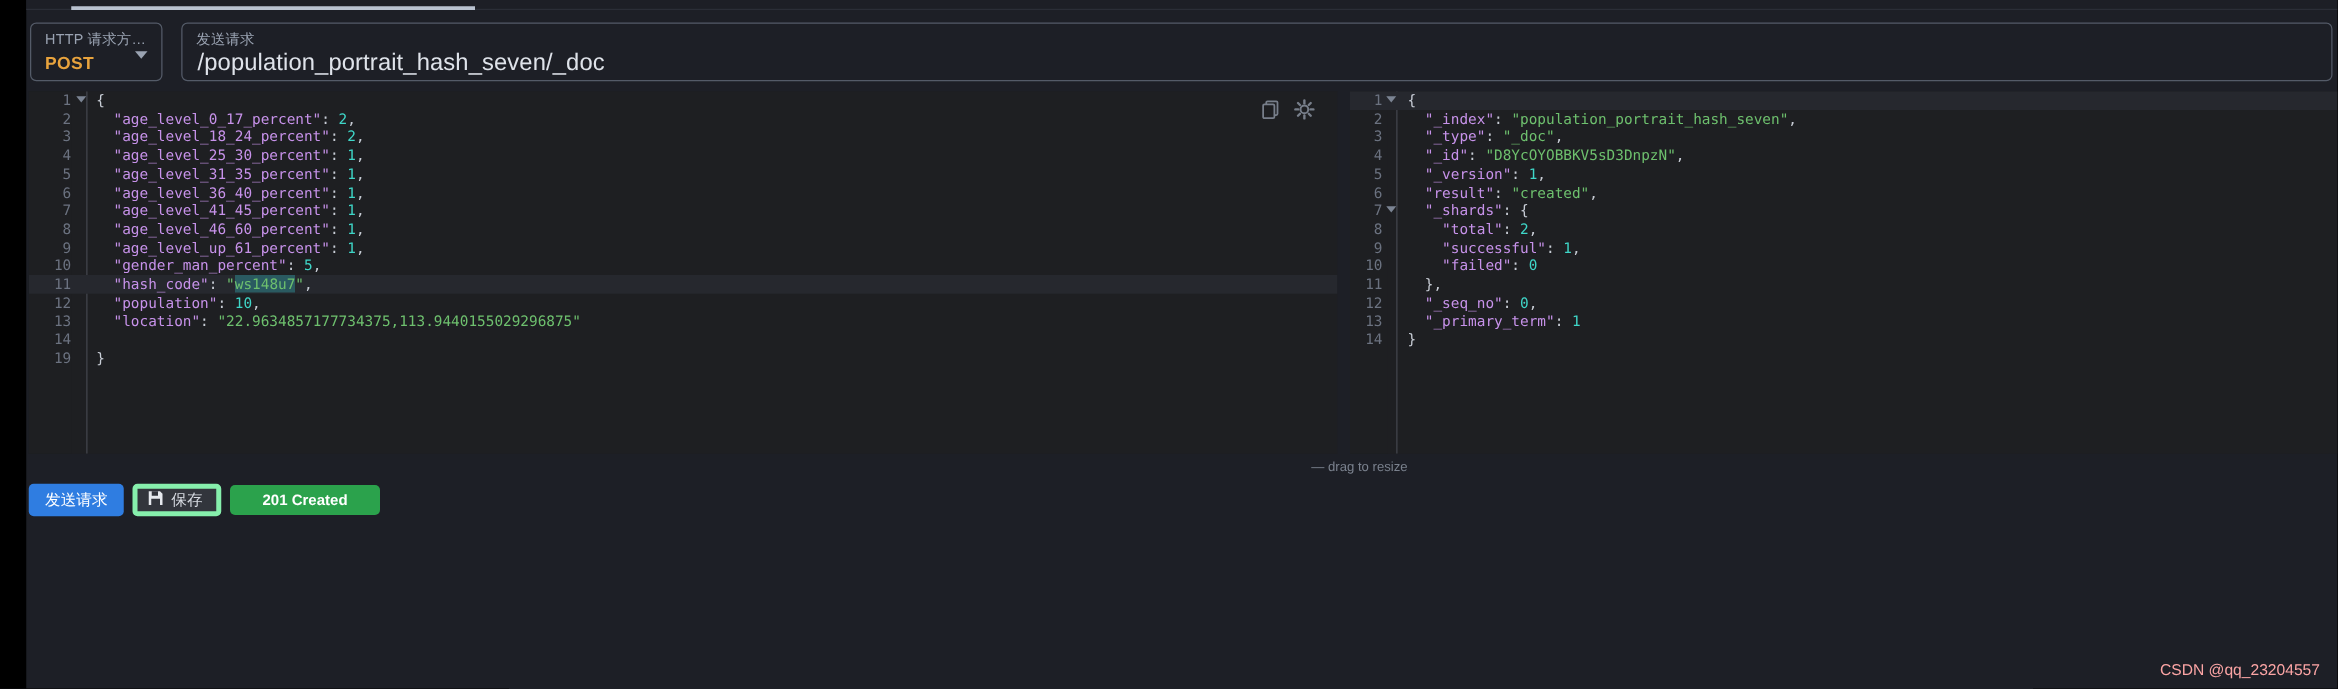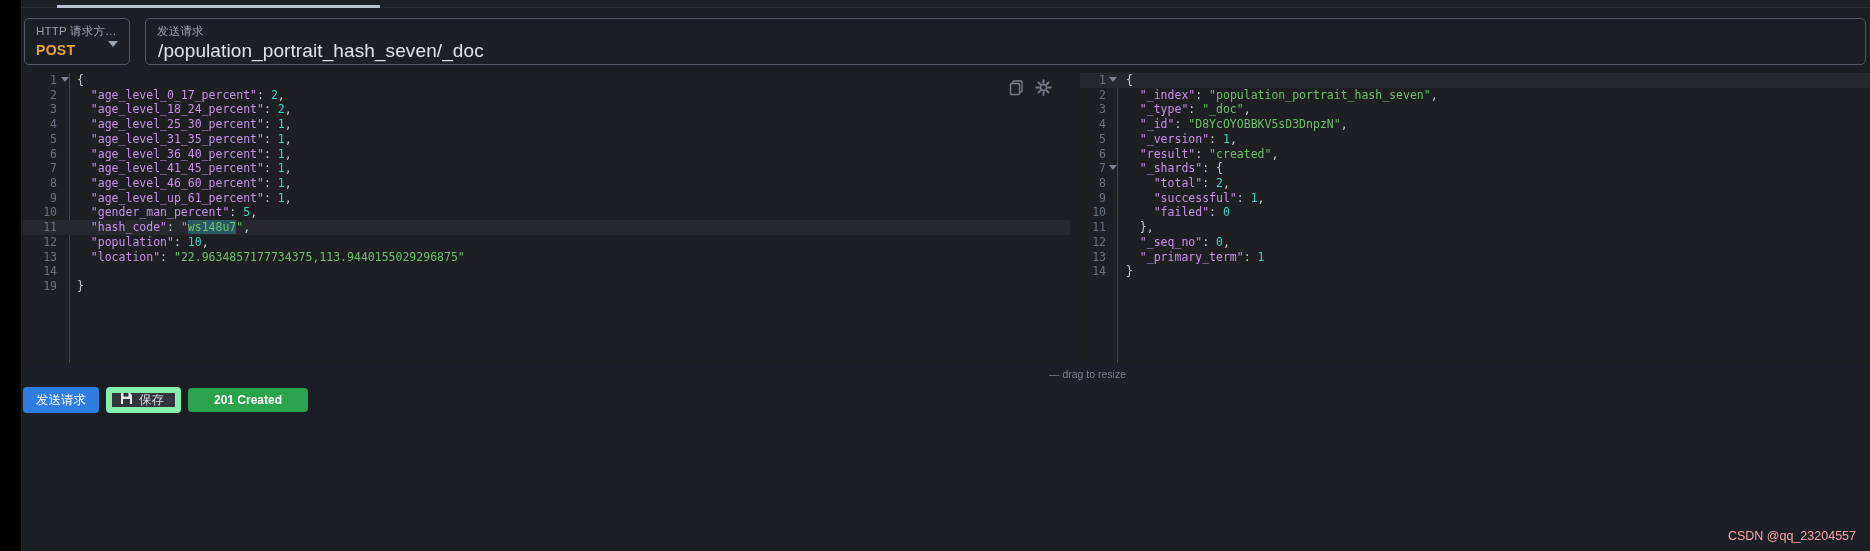--- a/index.html
+++ b/index.html
@@ -146,21 +146,21 @@
     height: 26px; padding: 0 13px;
     background: #2f7de1; color: #ffffff;
     border: none; border-radius: 4px;
     font-size: 12.5px; font-family: "Liberation Sans", sans-serif;
     cursor: pointer;
     display: flex; align-items: center;
   }
   .btn-save {
     height: 26px; padding: 0 11px 0 8px;
     background: #32353c; color: #d7dbe2;
-    border: 6px solid #86efac; border-radius: 4px;
+    border: 4px solid #86efac; border-radius: 4px;
     font-size: 12.5px; font-family: "Liberation Sans", sans-serif;
     cursor: pointer;
     display: flex; align-items: center; gap: 6px;
   }
   .status-badge {
     height: 24px; padding: 0 26px;
     background: #2ba24c; color: #ffffff;
     border-radius: 4px;
     font-size: 12px; font-weight: bold;
     display: flex; align-items: center;

